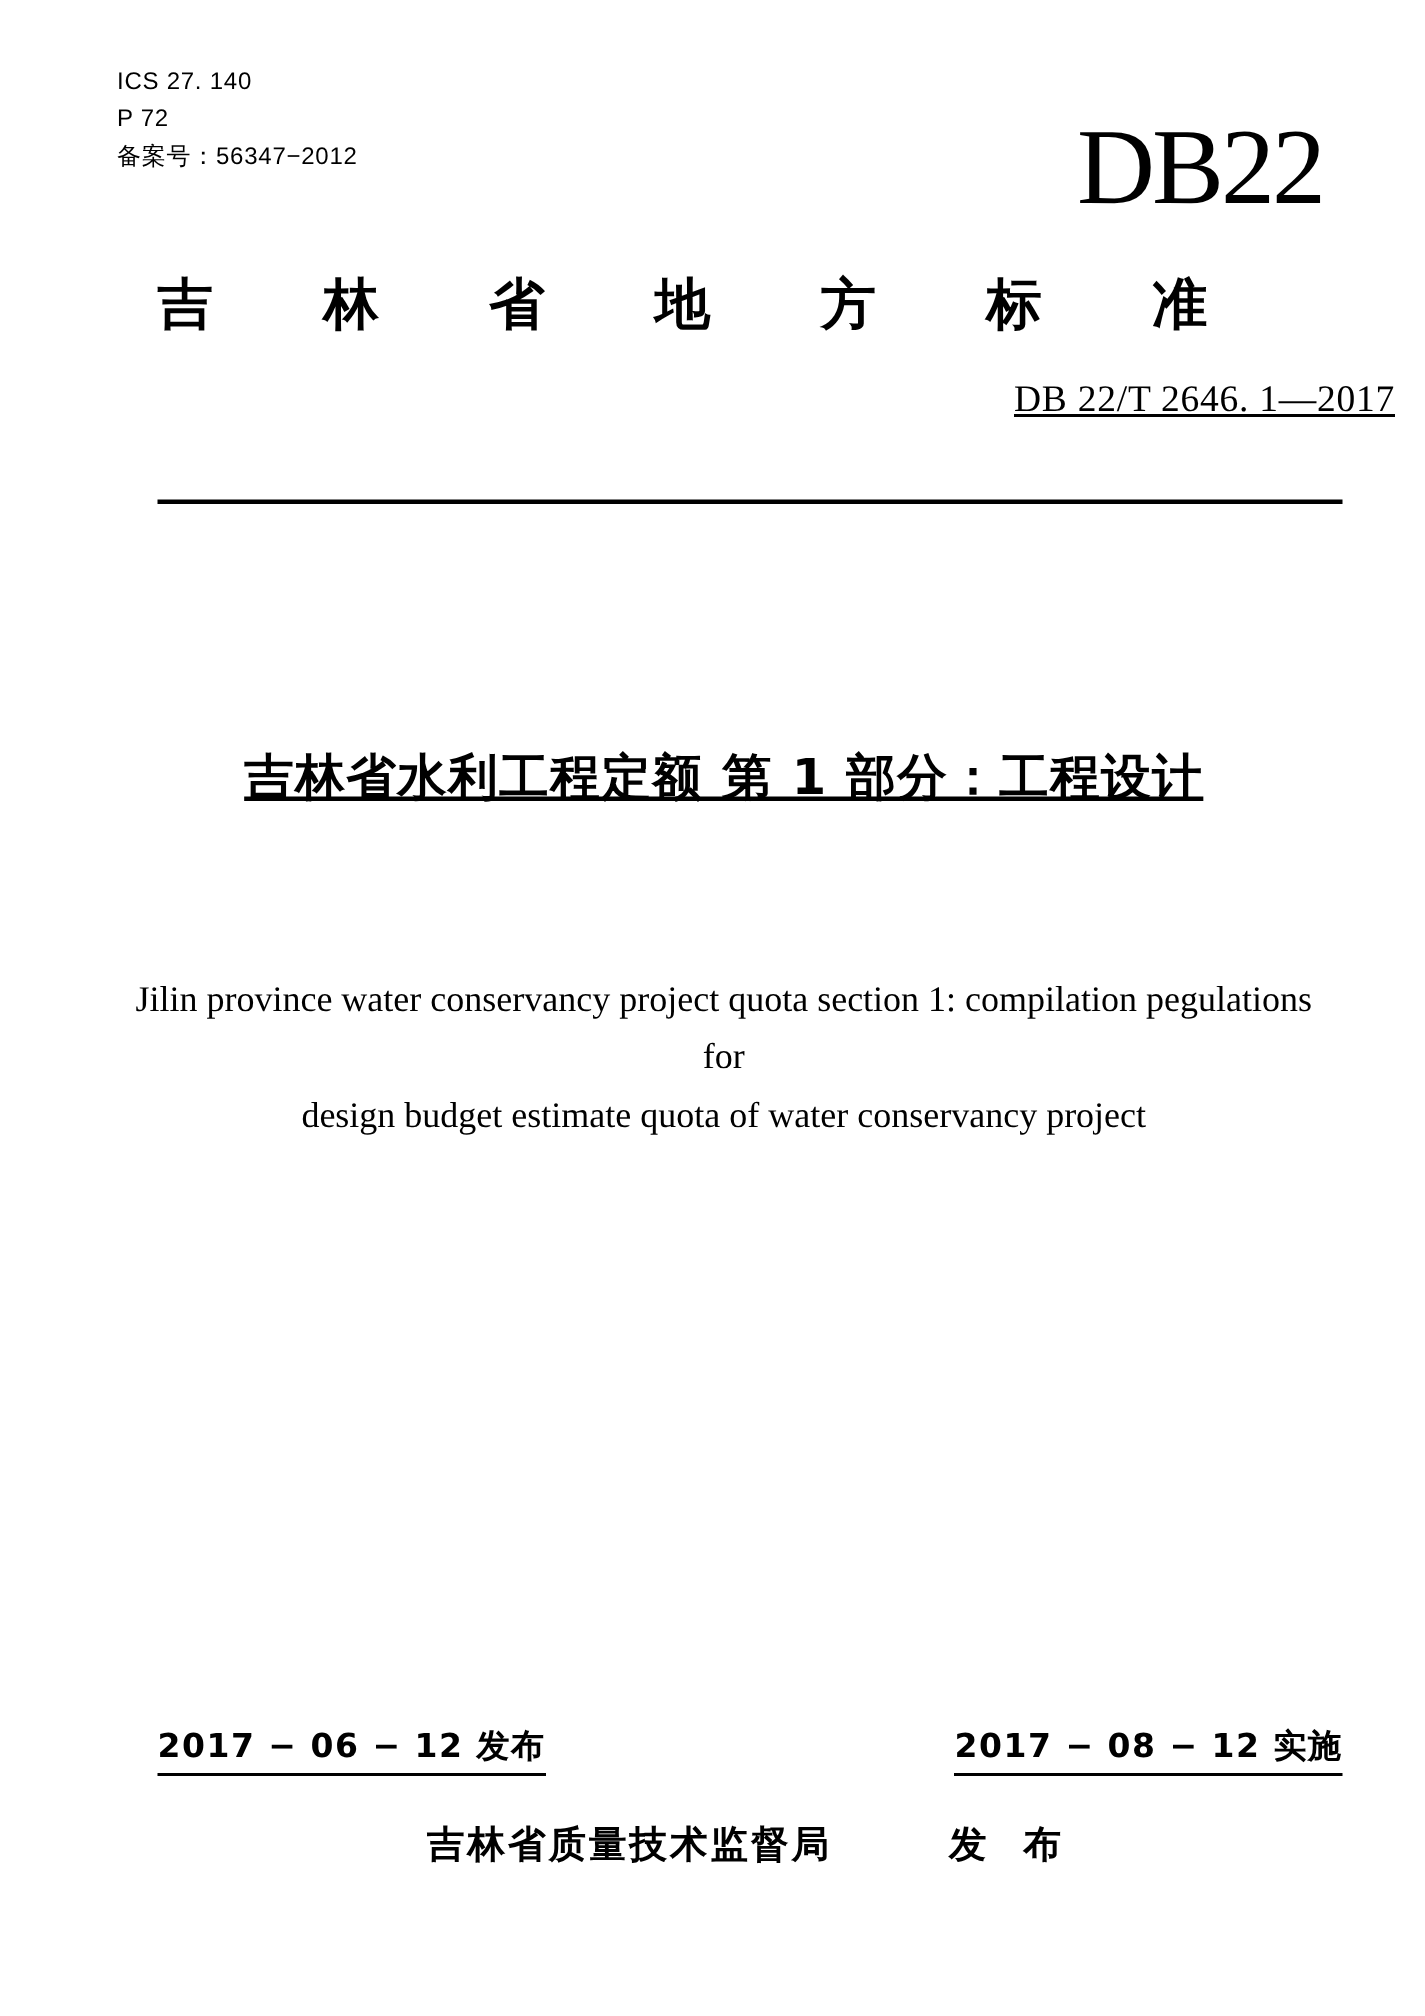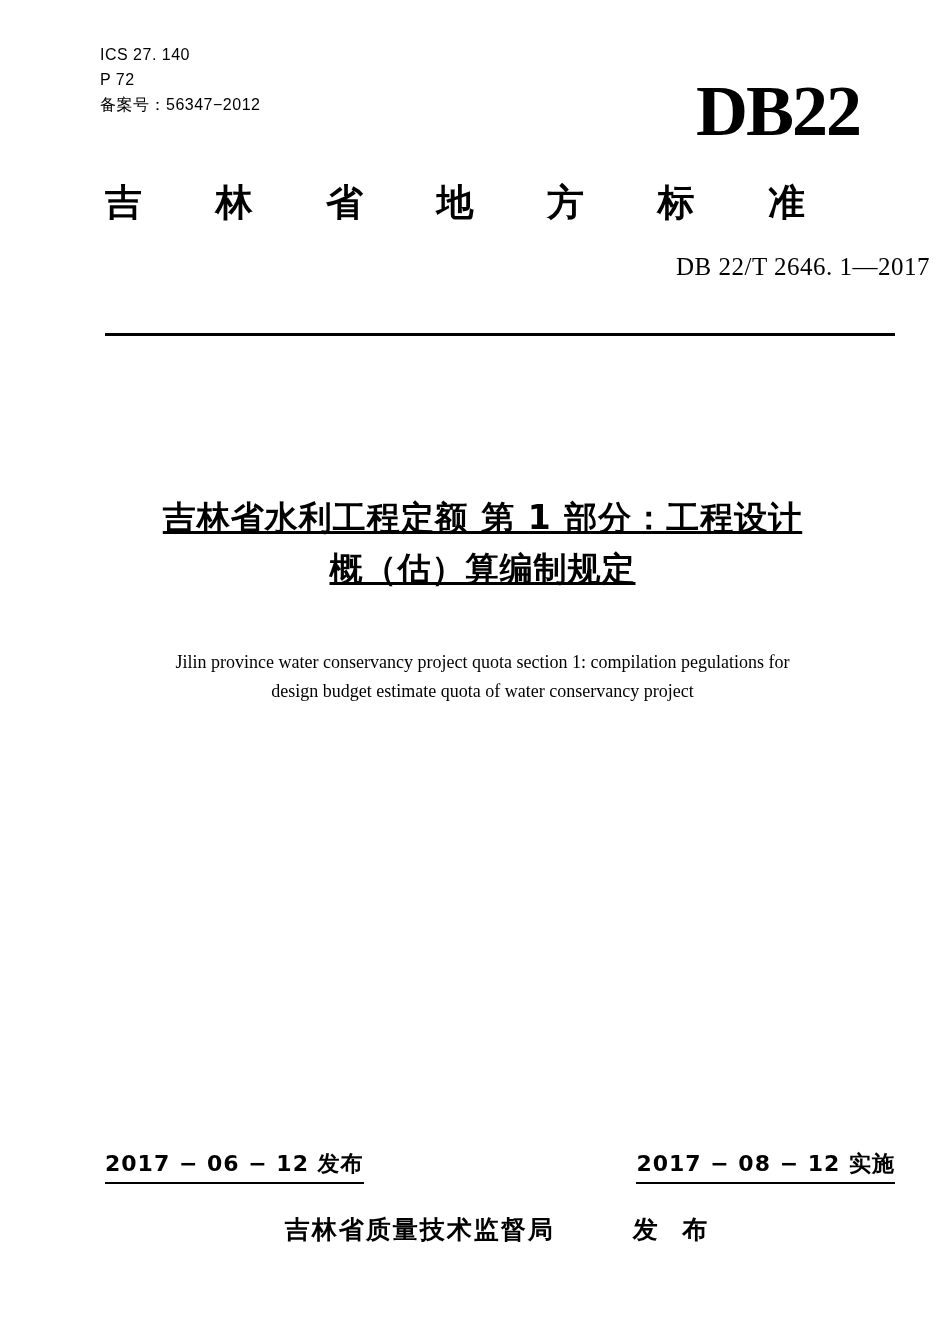--- a/index.html
+++ b/index.html
@@ -13,21 +13,21 @@
     font-family: "Liberation Sans", "DejaVu Sans", sans-serif;
     color: #000000;
     position: relative;
     overflow: hidden;
   }
   .page {
     position: relative;
     width: 950px;
     height: 1208px;
     box-sizing: border-box;
-    padding: 0 70px;
+    padding: 0 48px;
   }
 
   
   .header-row {
     position: relative;
     height: 200px;
   }
   .codes {
     position: absolute;
     left: 30px;
@@ -37,21 +37,21 @@
     line-height: 25px;
     letter-spacing: 0.5px;
     white-space: nowrap;
   }
   .codes div { white-space: nowrap; }
   .db22 {
     position: absolute;
     right: 20px;
     top: 75px;
     font-family: "Liberation Serif", "DejaVu Serif", serif;
-    font-weight: bold;
+    font-weight: normal;
     font-size: 72px;
     letter-spacing: -2px;
     line-height: 1;
   }
 
   .std-title {
     position: absolute;
     left: 105px;
     top: 178px;
     font-family: "DejaVu Sans", "Liberation Sans", sans-serif;
@@ -65,20 +65,21 @@
   .std-title span { display: inline-block; }
 
   .std-number {
     position: absolute;
     right: 20px;
     top: 253px;
     font-family: "Liberation Serif", "DejaVu Serif", serif;
     font-size: 25px;
     letter-spacing: 0.5px;
     white-space: nowrap;
+    text-decoration: underline;
   }
 
   .rule-top {
     position: absolute;
     left: 105px;
     right: 55px;
     top: 333px;
     border-top: 3px solid #000;
   }
 
@@ -96,21 +97,21 @@
     letter-spacing: 1px;
     text-decoration: underline;
   }
   .en-title {
     position: absolute;
     left: 90px;
     right: 75px;
     top: 648px;
     text-align: center;
     font-family: "Liberation Serif", "DejaVu Serif", serif;
-    font-size: 18px;
+    font-size: 24px;
     line-height: 1.6;
   }
 
   
   .date-row {
     position: absolute;
     left: 105px;
     right: 55px;
     top: 1130px;
     display: flex;
@@ -164,21 +165,20 @@
     <span>标</span>
     <span>准</span>
   </div>
 
   <div class="std-number">DB 22/T 2646. 1—2017</div>
 
   <div class="rule-top"></div>
 
   <div class="main-title">
     <div>吉林省水利工程定额 第 1 部分：工程设计</div>
-    <div>概（估）算编制规定</div>
   </div>
 
   <div class="en-title">
     <div>Jilin province water conservancy project quota section 1: compilation pegulations for</div>
     <div>design budget estimate quota of water conservancy project</div>
   </div>
 
   <div class="date-row">
     <div>2017 − 06 − 12 发布</div>
     <div>2017 − 08 − 12 实施</div>

